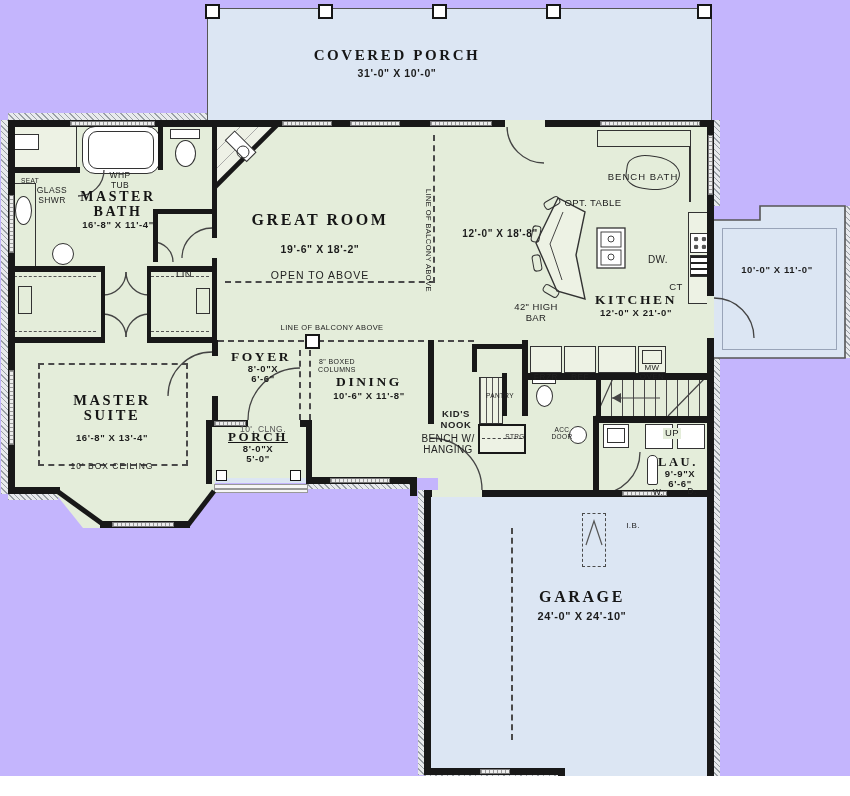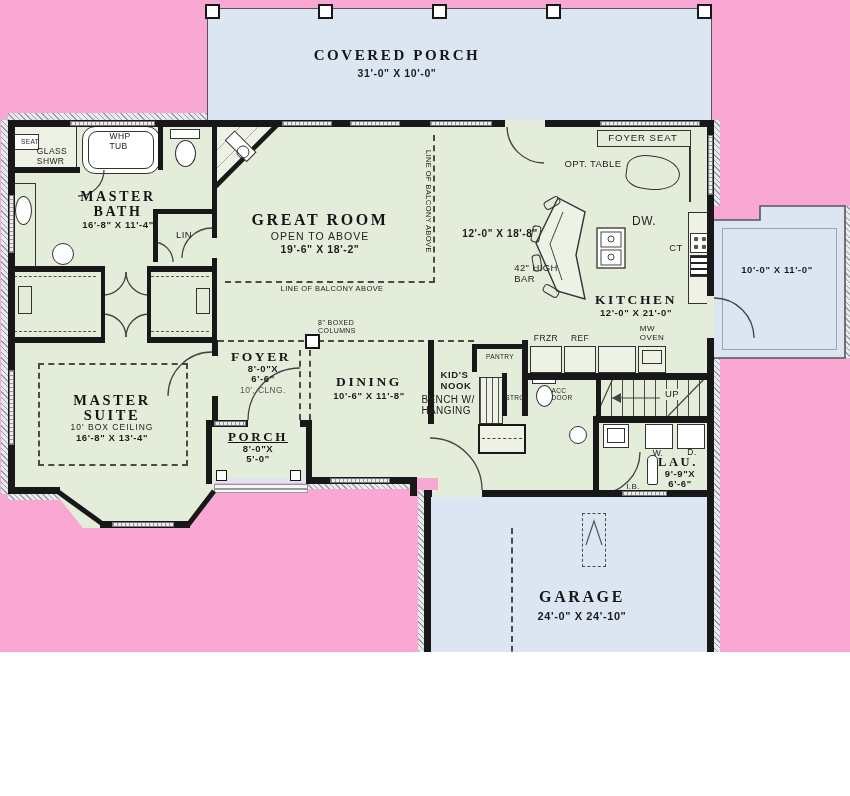--- a/index.html
+++ b/index.html
@@ -1,32 +1,32 @@
 <!DOCTYPE html>
 <html><head>
 <meta charset="utf-8">
 <style>
   html,body{margin:0;padding:0;background:#fff;}
-  #plan{position:relative;width:850px;height:652px;background:#f9a8d4;overflow:hidden;
+  #plan{position:relative;width:850px;height:776px;background:#c4b5fd;overflow:hidden;
         font-family:"Liberation Sans",sans-serif;}
   .abs{position:absolute;box-sizing:border-box;}
   .wall{background:#181818;z-index:5;}
   .gap{z-index:6;}
   .fillg{background:#e4edda;z-index:1;}
   .fillb{background:#dce6f3;z-index:1;}
   .hatch{background:#e8eaed;background-image:repeating-linear-gradient(45deg,#9aa0a6 0 1px,transparent 1px 4px);z-index:0;}
   .win{background:#ececec;border:1px solid #777;background-image:repeating-linear-gradient(90deg,#999 0 1px,transparent 1px 4px);z-index:6;}
   .winv{background:#ececec;border:1px solid #777;background-image:repeating-linear-gradient(0deg,#999 0 1px,transparent 1px 4px);z-index:6;}
   .dashh{border-top:2px dashed #4a4a4a;z-index:2;}
   .dashv{border-left:2px dashed #4a4a4a;z-index:2;}
   .dashb{border:2px dashed #4a4a4a;background:transparent;z-index:2;}
   .fx{border:1.4px solid #333;background:#fff;z-index:3;}
   .fxg{border:1.4px solid #333;background:#edf2e4;z-index:3;}
   .lbl{position:absolute;transform:translateX(-50%);font-family:"Liberation Sans",sans-serif;
-       color:#222;white-space:pre-line;letter-spacing:.4px;line-height:1.12;z-index:7;}
+       color:#222;text-align:center;white-space:pre-line;letter-spacing:.4px;line-height:1.12;z-index:7;margin-top:39px;}
   .lblb{font-weight:bold;letter-spacing:.6px;}
   .rn{position:absolute;transform:translateX(-50%);font-family:"Liberation Serif",serif;font-weight:bold;
       letter-spacing:2.6px;color:#161616;text-align:center;white-space:pre-line;line-height:1.0;z-index:7;}
   .dims{position:absolute;transform:translateX(-50%);font-family:"Liberation Sans",sans-serif;font-weight:bold;
       letter-spacing:.6px;color:#1c1c1c;text-align:center;white-space:pre-line;line-height:1.1;z-index:7;}
   .vert{writing-mode:vertical-rl;transform:rotate(180deg);}
   svg.lines{position:absolute;left:0;top:0;z-index:4;}
   .stairs{background:#e4edda;background-image:repeating-linear-gradient(90deg,#4a4a4a 0 1.4px,transparent 1.4px 11px);z-index:3;}
   .bench{background:#edf2e4;background-image:repeating-linear-gradient(90deg,#555 0 1px,transparent 1px 6px);border:1.4px solid #333;z-index:3;}
   .colsq{background:#fff;border:2.4px solid #161616;z-index:6;}
@@ -247,23 +247,23 @@
 TUB</div>
   <div class="lbl" style="left:184px;top:230px;font-size:9.5px;">LIN</div>
 
   <div class="rn" style="left:320px;top:212px;font-size:16px;">GREAT ROOM</div>
   <div class="lbl" style="left:320px;top:231px;font-size:10.5px;letter-spacing:1px;">OPEN TO ABOVE</div>
   <div class="dims" style="left:320px;top:244px;font-size:10.5px;">19'-6" X 18'-2"</div>
   <div class="lbl" style="left:332px;top:285px;font-size:7.5px;background:#e4edda;padding:0 3px;">LINE OF BALCONY ABOVE</div>
   <div class="lbl vert" style="left:424px;top:150px;font-size:7.5px;transform:none;writing-mode:vertical-rl;">LINE OF BALCONY ABOVE</div>
 
   <div class="dims" style="left:500px;top:228px;font-size:10px;">12'-0" X 18'-8"</div>
-  <div class="lbl" style="left:643px;top:133px;font-size:9.5px;letter-spacing:1px;">FOYER SEAT</div>
+  <div class="lbl" style="left:643px;top:133px;font-size:9.5px;letter-spacing:1px;">BENCH BATH</div>
   <div class="lbl" style="left:593px;top:159px;font-size:9.5px;">OPT. TABLE</div>
-  <div class="lbl" style="left:644px;top:215px;font-size:12px;">DW.</div>
+  <div class="lbl" style="left:658px;top:215px;font-size:10px;">DW.</div>
   <div class="lbl" style="left:676px;top:243px;font-size:9.5px;">CT</div>
   <div class="lbl" style="left:536px;top:263px;font-size:9.5px;">42" HIGH
 BAR</div>
   <div class="rn" style="left:636px;top:293px;font-size:13.5px;">KITCHEN</div>
   <div class="dims" style="left:636px;top:308px;font-size:9.5px;">12'-0" X 21'-0"</div>
 
   <div class="dims" style="left:777px;top:265px;font-size:9.5px;">10'-0" X 11'-0"</div>
 
   <div class="lbl" style="left:337px;top:319px;font-size:7px;">8" BOXED
 COLUMNS</div>

